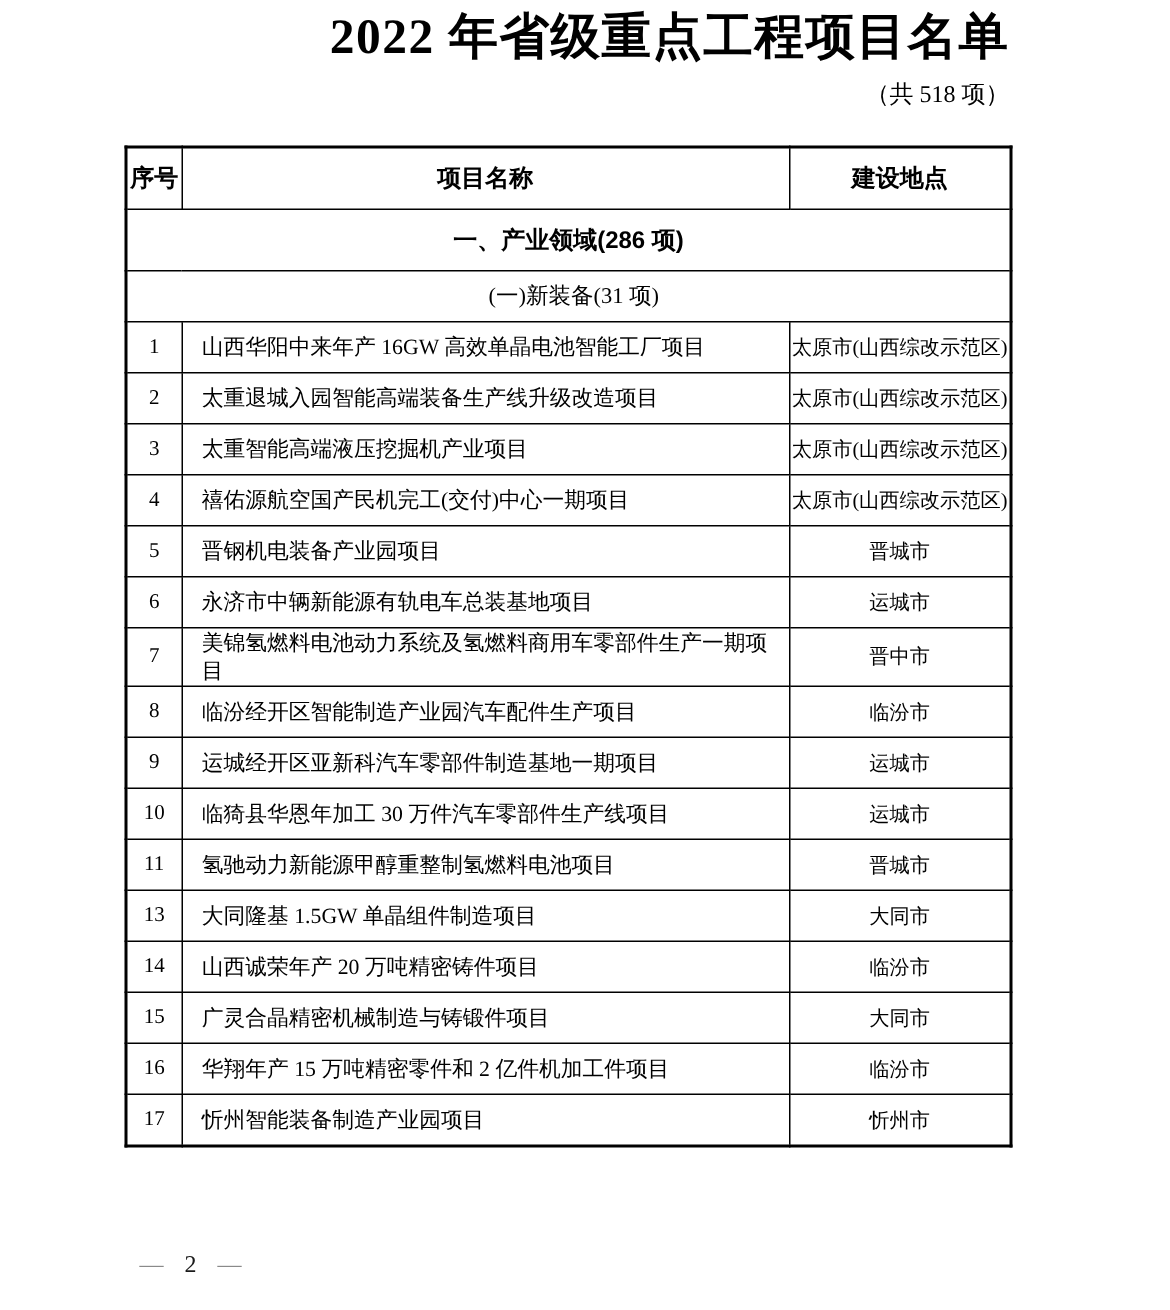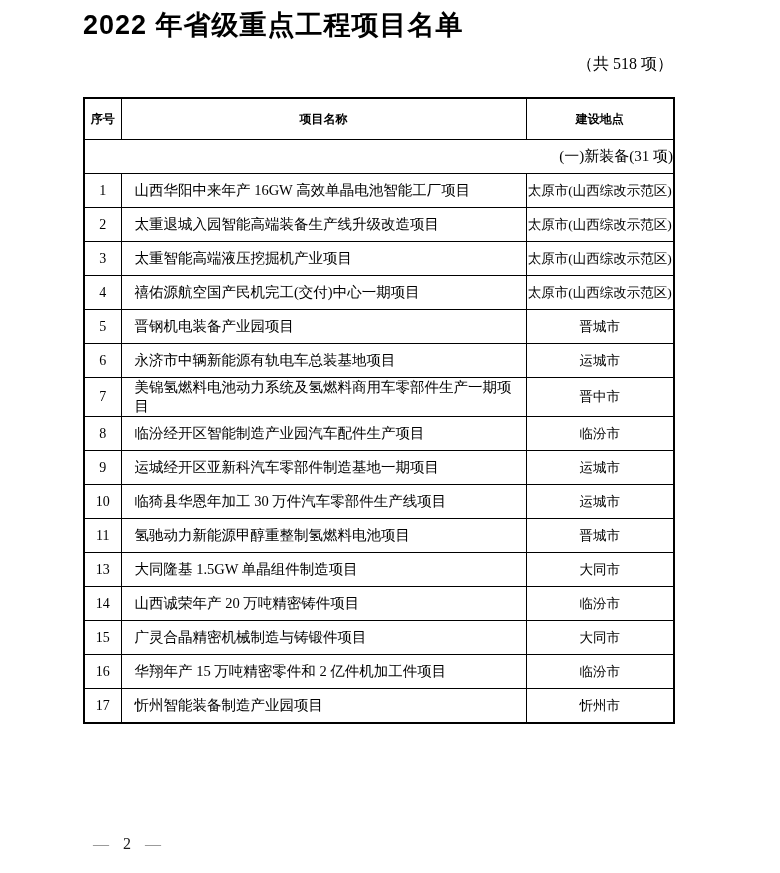--- a/index.html
+++ b/index.html
@@ -11,25 +11,25 @@
     background: #ffffff;
     color: #000000;
     overflow: hidden;
     font-family: "Liberation Serif", "DejaVu Serif", serif;
   }
   .doc-title {
     position: absolute;
     top: 8px;
     left: 83px;
     width: 590px;
-    text-align: left;
-    font-size: 27px;
+    text-align: right;
+    font-size: 33px;
     font-weight: bold;
     line-height: 34px;
-    font-family: Liberation Sans, sans-serif;
+    font-family: Liberation Serif, serif;
     letter-spacing: 1px;
   }
   .doc-subtitle {
     position: absolute;
     top: 53px;
     left: 83px;
     width: 590px;
     text-align: right;
     font-size: 16px;
     line-height: 22px;
@@ -49,36 +49,36 @@
     overflow: hidden;
     background: #ffffff;
   }
   col.c-num { width: 37px; }
   col.c-name { width: 405px; }
   col.c-loc { width: 148px; }
   tr.header-row th {
     height: 40px;
     font-family: "Liberation Sans", "DejaVu Sans", sans-serif;
     font-weight: bold;
-    font-size: 12px;
+    font-size: 16px;
     text-align: center;
     vertical-align: middle;
   }
   tr.section-row td {
     height: 40px;
     font-family: "Liberation Sans", "DejaVu Sans", sans-serif;
     font-weight: bold;
     font-size: 16px;
     text-align: center;
     vertical-align: middle;
   }
   tr.subsection-row td {
     height: 33px;
     font-size: 15px;
-    text-align: right;
+    text-align: center;
     padding-left: 7px;
     vertical-align: middle;
   }
   tr.data-row td { height: 33px; vertical-align: middle; }
   tr.data-row td.cell-num {
     text-align: center;
     font-size: 14px;
   }
   tr.data-row td.cell-name {
     text-align: left;
@@ -120,20 +120,23 @@
       <col class="c-loc">
     </colgroup>
     <thead>
       <tr class="header-row">
         <th>序号</th>
         <th>项目名称</th>
         <th>建设地点</th>
       </tr>
     </thead>
     <tbody>
+      <tr class="section-row">
+        <td colspan="3">一、产业领域(286 项)</td>
+      </tr>
       <tr class="subsection-row">
         <td colspan="3">(一)新装备(31 项)</td>
       </tr>
     </tbody>
     <tbody>
     <tr class="data-row">
       <td class="cell-num">1</td>
       <td class="cell-name">山西华阳中来年产 16GW 高效单晶电池智能工厂项目</td>
       <td class="cell-loc">太原市(山西综改示范区)</td>
     </tr>

